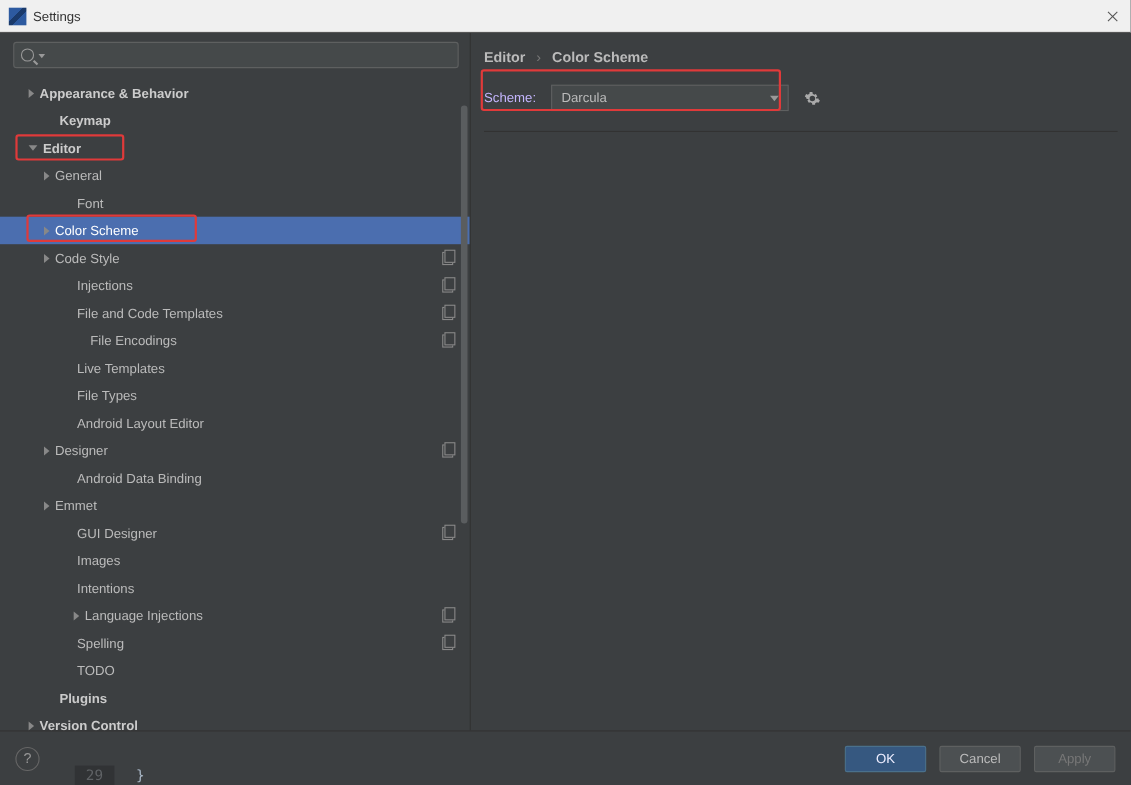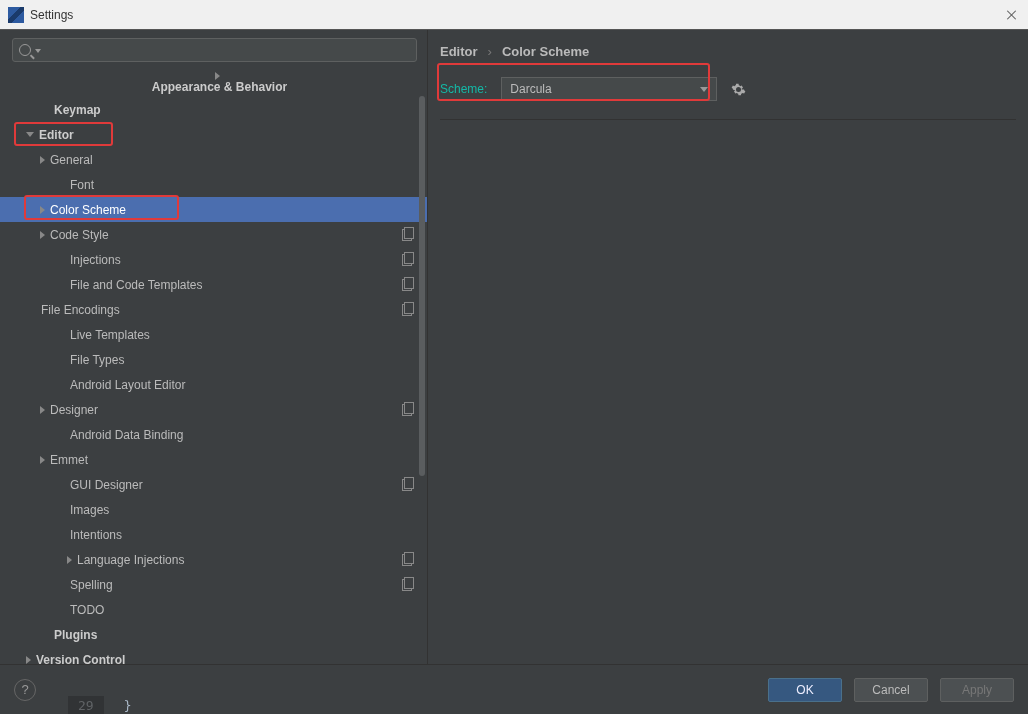--- a/index.html
+++ b/index.html
@@ -115,21 +115,21 @@
   padding:14px 12px;
   position:relative;
 }
 .breadcrumb {
   display:flex; align-items:center; gap:10px; color:#bbb; font-size:13px; font-weight:600;
 }
 .bc-sep { color:#777; font-weight:400; }
 .scheme-row {
   margin-top:18px; display:flex; align-items:center; gap:14px;
 }
-.scheme-label { color:#14b8a6; font-size:12px; }
+.scheme-label { color:#c4b5fd; font-size:12px; }
 .combo {
   width:216px; height:24px; background:#45494a; border:1px solid #5e6060; display:flex; align-items:center; padding:0 8px;
 }
 .combo-text { flex:1; }
 .combo-arrow { width:0;height:0;border-left:4px solid transparent;border-right:4px solid transparent;border-top:5px solid #999; }
 .gear-icon { width:15px;height:15px; position:relative; }
 .gear-icon svg { width:15px;height:15px; fill:#aaa; }
 .hr { height:1px; background:#323232; margin-top:18px; }
 
 .footer {
@@ -163,21 +163,21 @@
     <div class="search-wrap">
       <div class="search-box" title="">
         <span class="search-icon"></span>
         <span class="search-caret"></span>
       </div>
     </div>
     <div class="tree" id="tree">
       <div class="tree-scroll">
         <div class="tree-scroll-thumb"></div>
       </div>
-    <div class="tree-row" style="padding-left: 26px; flex-direction: column;">
+    <div class="tree-row" style="padding-left: 26px;">
           <span class="arrow right"></span>
           <span class="tree-label bold">Appearance &amp; Behavior</span>
         </div>
         <div class="tree-row" style="padding-left: 40px;">
           <span class="arrow none"></span>
           <span class="tree-label bold">Keymap</span>
         </div>
         <div class="tree-row" style="padding-left: 26px;">
           <span class="arrow down"></span>
           <span class="tree-label bold">Editor</span>
@@ -202,21 +202,21 @@
         <div class="tree-row" style="padding-left: 56px;">
           <span class="arrow none"></span>
           <span class="tree-label">Injections</span>
           <span class="overlay-icon"></span>
         </div>
         <div class="tree-row" style="padding-left: 56px;">
           <span class="arrow none"></span>
           <span class="tree-label">File and Code Templates</span>
           <span class="overlay-icon"></span>
         </div>
-        <div class="tree-row" style="padding-left: 27px;">
+        <div class="tree-row" style="padding-left: 68px;">
           <span class="arrow none"></span>
           <span class="tree-label">File Encodings</span>
           <span class="overlay-icon"></span>
         </div>
         <div class="tree-row" style="padding-left: 56px;">
           <span class="arrow none"></span>
           <span class="tree-label">Live Templates</span>
         </div>
         <div class="tree-row" style="padding-left: 56px;">
           <span class="arrow none"></span>

